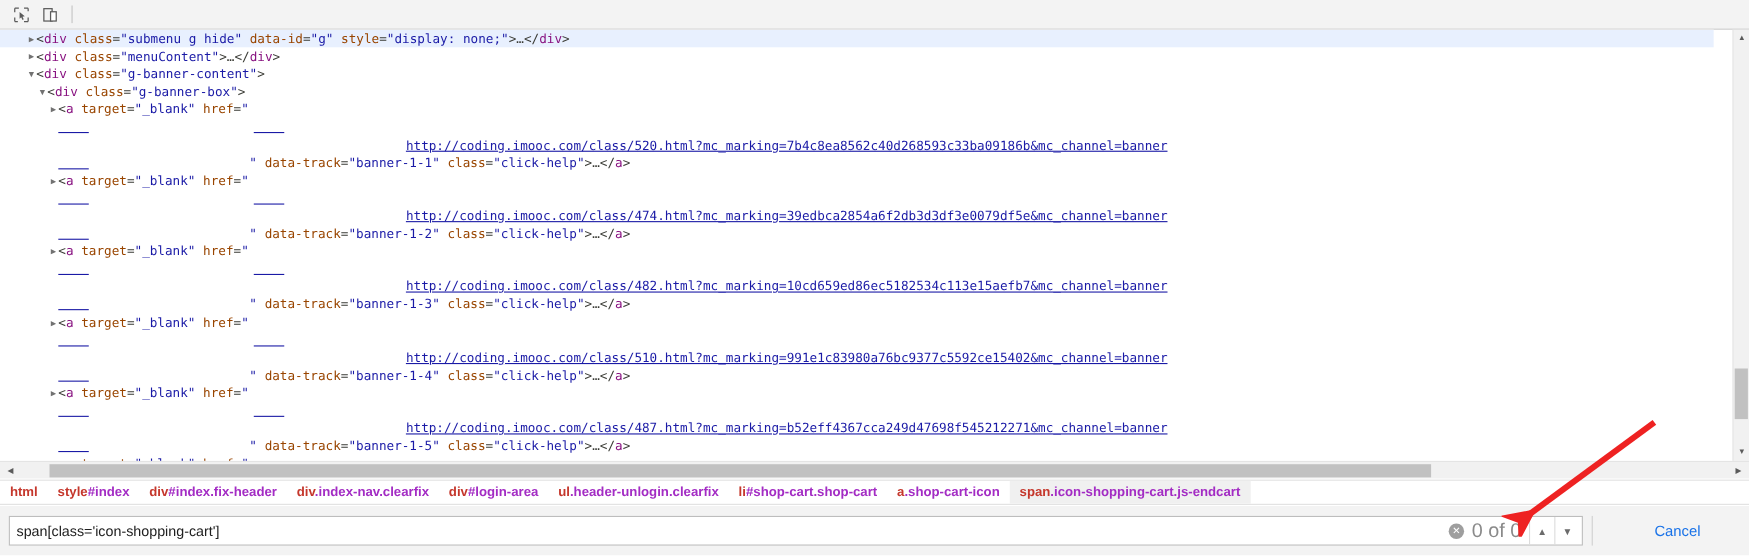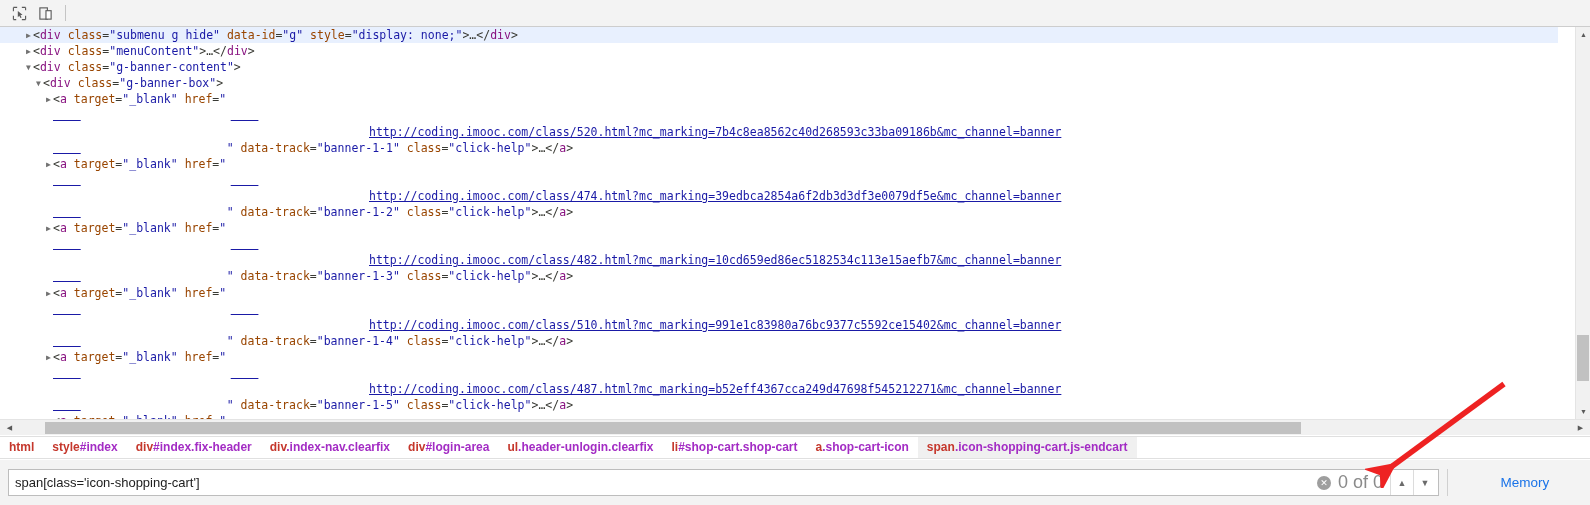--- a/index.html
+++ b/index.html
@@ -204,21 +204,21 @@
     <div class="find-input-wrap">
       <input class="find-input" id="findInput" type="text" placeholder="Find by string, selector, or XPath" value="span[class='icon-shopping-cart']" style="">
       <div class="find-right">
         <div class="clear-ico">✕</div>
         <div class="matchcount">0 of 0</div>
         <div class="nav-btn">▲</div>
         <div class="nav-btn">▼</div>
       </div>
     </div>
     <div class="find-sep"></div>
-    <div class="cancel-btn">Memory</div>
+    <div class="cancel-btn">Cancel</div>
   </div>
 
   <svg class="arrow-svg" width="150" height="110" viewBox="0 0 150 110">
     <defs>
       <marker id="ahead" markerWidth="6" markerHeight="6" refX="2.6" refY="3" orient="auto" markerUnits="strokeWidth">
         <path d="M6,0.3 L0.4,3 L6,5.7 L4.2,3 z" fill="#ee2222"></path>
       </marker>
     </defs>
     <line x1="139" y1="6" x2="22" y2="92" stroke="#ee2222" stroke-width="5.5" marker-end="url(#ahead)"></line>
   </svg>

